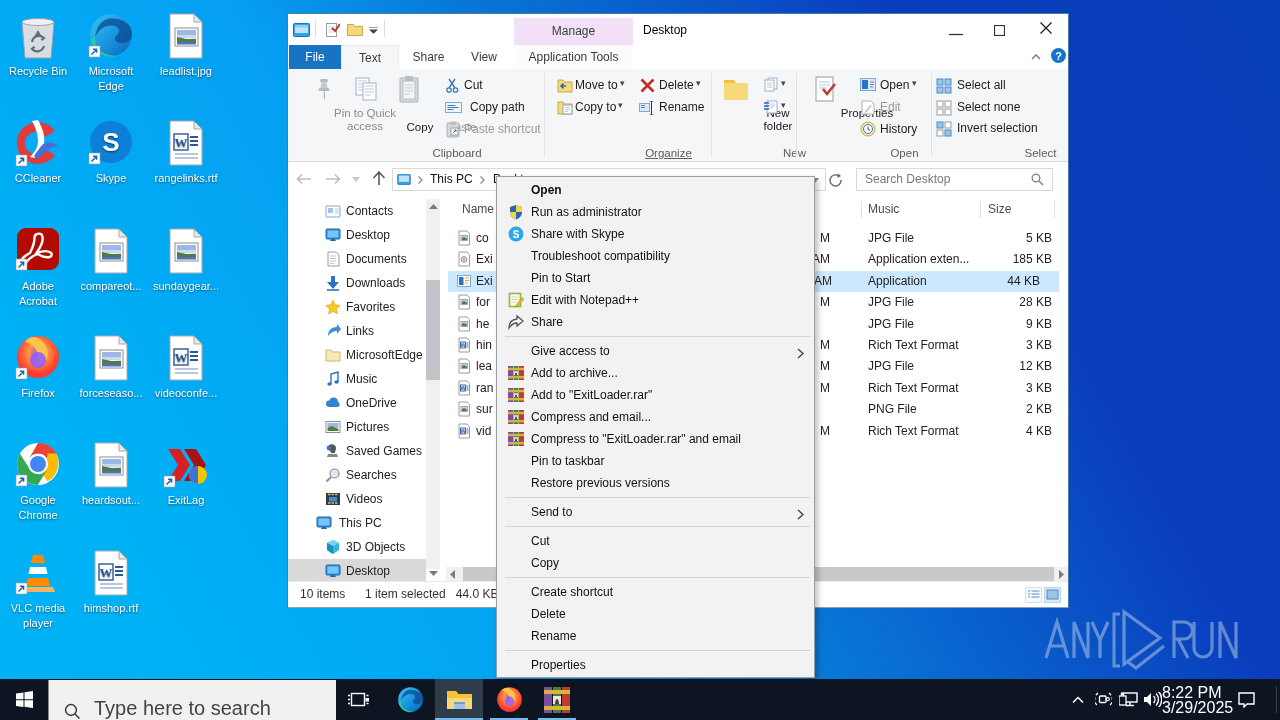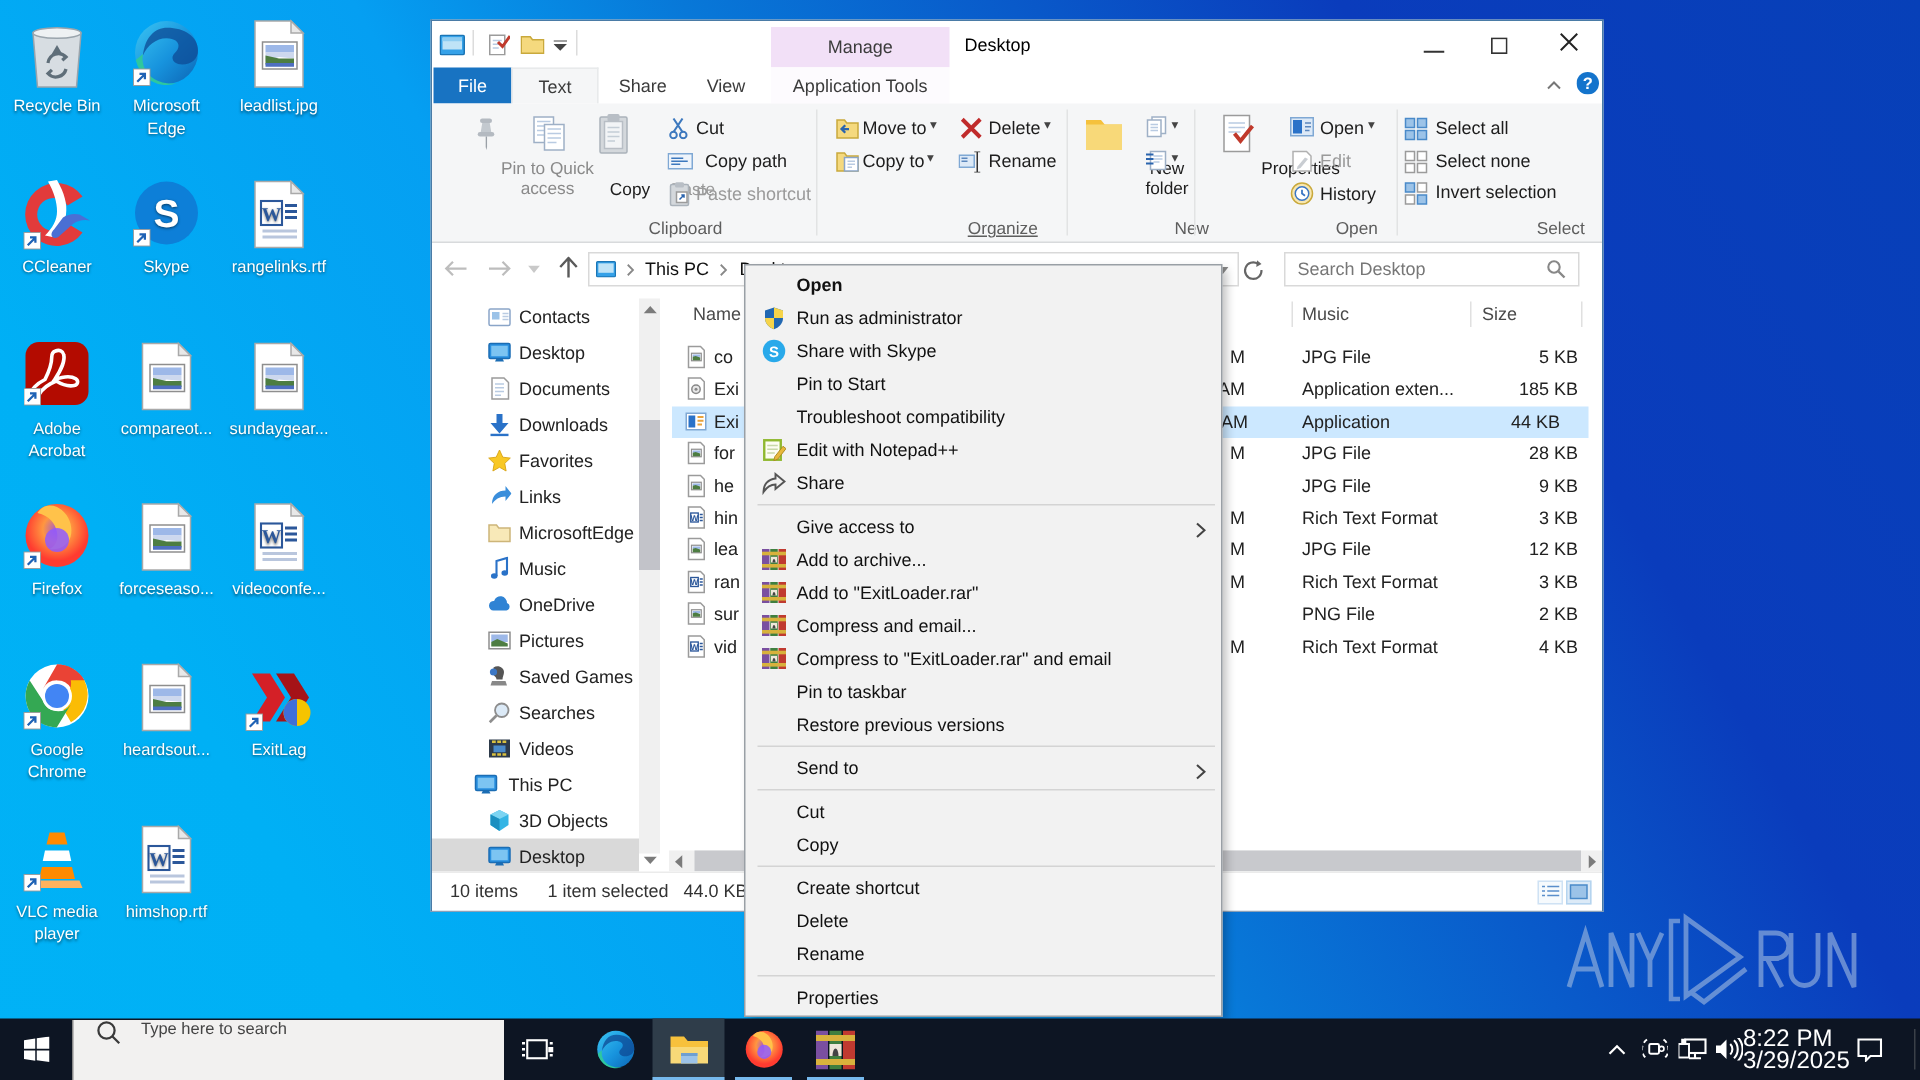--- a/index.html
+++ b/index.html
@@ -7,21 +7,21 @@
 body{font-family:"Liberation Sans",sans-serif;position:relative;
 background:linear-gradient(60.6deg,#01B2F6 0%,#00B0F5 16%,#059FF2 38%,#0878D8 51%,#0A3CBC 77%,#0740B8 100%);}
 
 .dicon{position:absolute;width:76px;text-align:center;color:#fff;font-size:11px;line-height:15px;text-shadow:0 1px 2px rgba(0,0,0,.55);}
 .dicon .ic{height:48px;margin-bottom:4px;position:relative;}
 .dicon .ic svg{position:absolute;left:50%;transform:translateX(-50%);}
 
 #wm{position:absolute;left:1036px;top:600px;width:210px;height:80px;opacity:.62;}
 
 #taskbar{position:absolute;left:0;top:679px;width:1280px;height:41px;background:#0d1523;}
-#search{position:absolute;left:48px;top:1px;width:288px;height:40px;background:#f2f1f0;border-left:1px solid #888;display:flex;align-items:flex-start;color:#444;font-size:11px;}
+#search{position:absolute;left:48px;top:1px;width:288px;height:40px;background:#f2f1f0;border-left:1px solid #888;display:flex;align-items:flex-end;color:#444;font-size:20px;}
 .tbtn{position:absolute;top:0;width:48px;height:41px;display:flex;align-items:center;justify-content:center;}
 .uline{position:absolute;bottom:0;height:2px;background:#76b9ed;}
 #tray{position:absolute;right:0;top:0;height:41px;color:#fff;}
 
 #win{position:absolute;left:287px;top:13px;width:782px;height:595px;background:#fff;border:1px solid #4a7ba6;border-bottom:1px solid #8aa0b8;font-size:12px;color:#222;}
 
 #titlebar{position:absolute;left:0;top:0;width:780px;height:31px;background:#fff;}
 #tabrow{position:absolute;left:0;top:31px;width:780px;height:24px;background:#fff;}
 #ribbon{position:absolute;left:0;top:55px;width:780px;height:93px;background:#f5f6f7;border-bottom:1px solid #d8dadc;}
 #addrrow{position:absolute;left:0;top:149px;width:780px;height:36px;background:#fff;}
@@ -756,22 +756,22 @@
   <div class="mi" style="font-weight:bold;">Open</div>
   <div class="mi"><svg class="mic" viewBox="0 0 16 16">
         <path d="M8 1l6 2v5c0 4-3 6.5-6 7.5C5 14.5 2 12 2 8V3z" fill="#2268b2"></path>
         <path d="M8 1l6 2v5H8z" fill="#f6d44a"></path>
         <path d="M8 8v7.5C5 14.5 2 12 2 8z" fill="#f6d44a"></path>
       </svg>Run as administrator</div>
   <div class="mi"><svg class="mic" viewBox="0 0 16 16">
         <circle cx="8" cy="8" r="7.5" fill="#29a9ea"></circle>
         <text x="8" y="12" text-anchor="middle" font-size="10" font-weight="bold" fill="#fff" font-family="Liberation Sans">S</text>
       </svg>Share with Skype</div>
+  <div class="mi">Troubleshoot compatibility</div>
   <div class="mi">Pin to Start</div>
-  <div class="mi">Troubleshoot compatibility</div>
   <div class="mi"><svg class="mic" viewBox="0 0 16 16">
         <rect x="1.5" y="1.5" width="11" height="13" fill="#fdfdf2" stroke="#90b830" stroke-width="1.6"></rect>
         <path d="M3.5 5h7M3.5 7.5h7M3.5 10h5" stroke="#c8d8a8" stroke-width="1"></path>
         <path d="M8.5 12.5l5.5-7 2 1.6-5.5 7-2.6 1z" fill="#e8b83d" stroke="#a8871e" stroke-width=".6"></path>
       </svg>Edit with Notepad++</div>
   <div class="mi"><svg class="mic" viewBox="0 0 16 16">
         <path d="M9 5V2l6 5-6 5V9C5 9 3 11 1 14c0-5 3-8.5 8-9z" fill="none" stroke="#555" stroke-width="1.3"></path>
       </svg>Share</div>
   <div class="msep"></div>
   <div class="mi">Give access to<span class="marrow"><svg width="7" height="11" viewBox="0 0 7 11">

